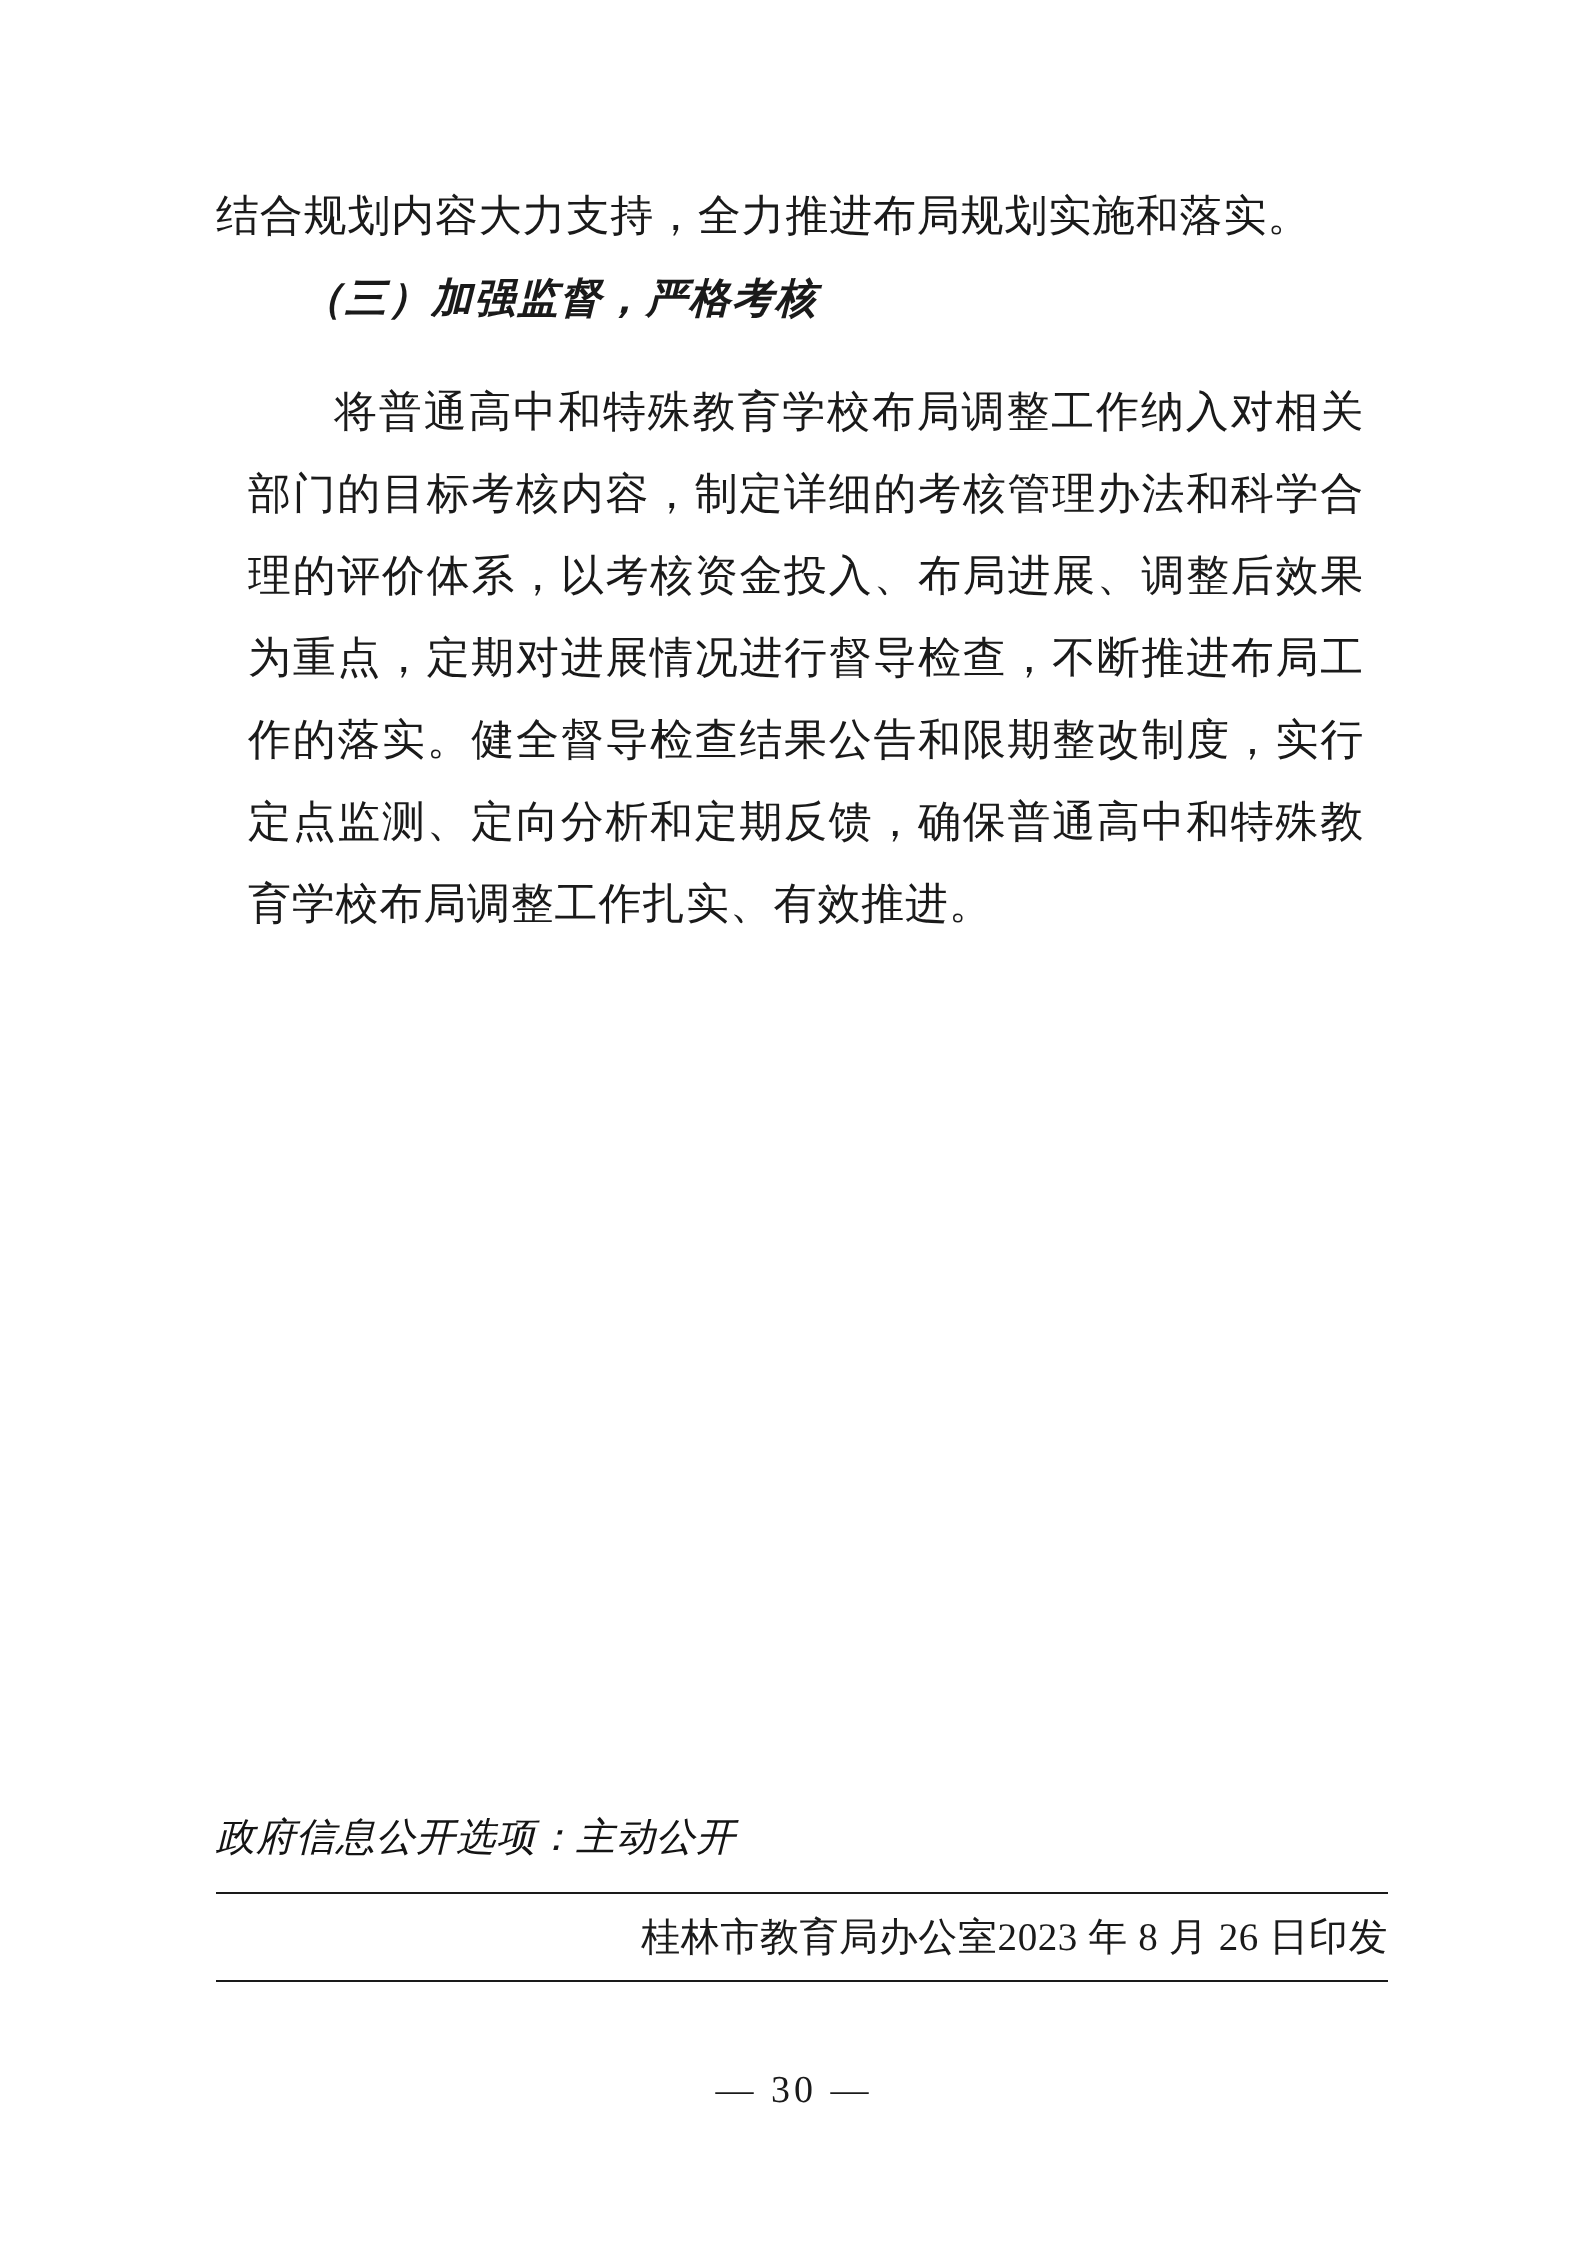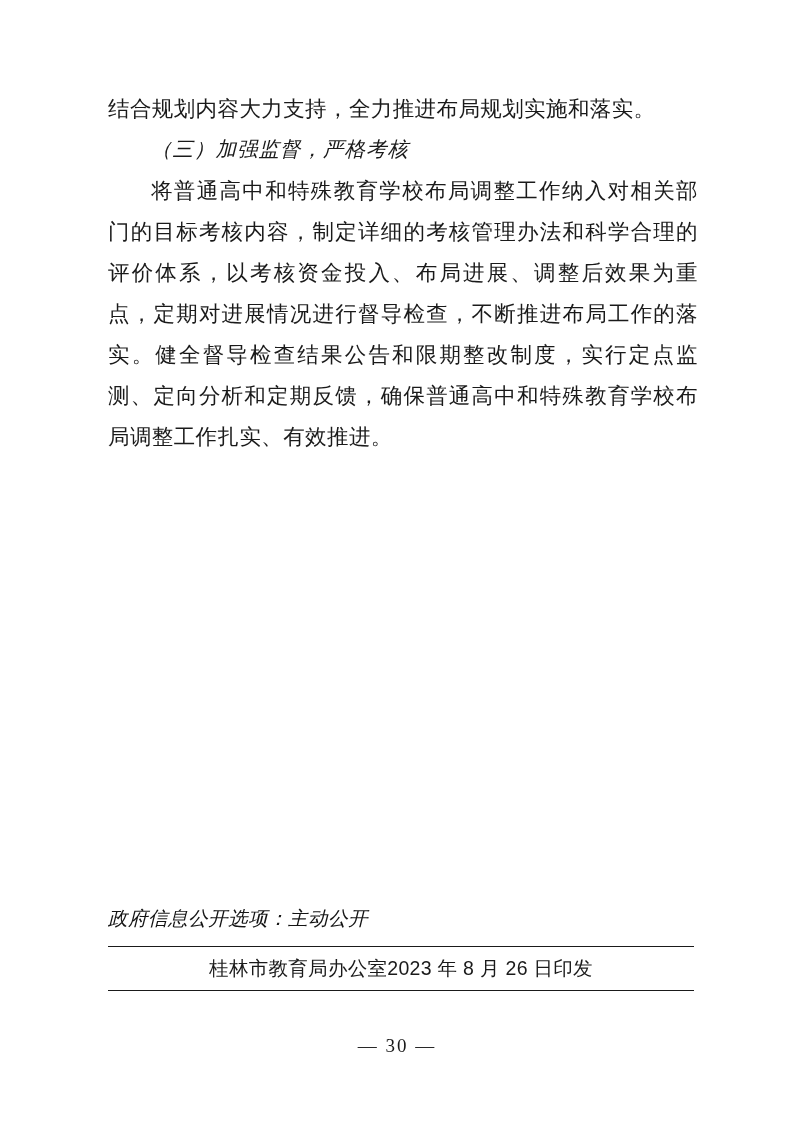--- a/index.html
+++ b/index.html
@@ -29,27 +29,27 @@
     line-height: 41px;
     letter-spacing: 0.4px;
     text-align: justify;
     text-justify: inter-ideograph;
   }
   .para {
     margin: 0;
     text-indent: 0;
   }
   .para-indent {
-    margin: 0;
+    margin: 16px;
     text-indent: 43px;
   }
   .heading {
     margin: 0;
     text-indent: 43px;
-    font-weight: normal;
+    font-weight: bold;
     font-style: italic;
     font-family: "DejaVu Sans", "Liberation Sans", sans-serif;
     letter-spacing: 1px;
     font-size: 20.5px;
   }
   .footer-area {
     position: absolute;
     left: 108px;
     right: 100px;
     top: 905px;
@@ -63,24 +63,24 @@
     font-style: italic;
   }
   .rule {
     border: none;
     border-top: 1.3px solid #1a1a1a;
     margin: 0 0 8px 0;
     height: 0;
   }
   .footer-row {
     display: flex;
-    justify-content: center;
+    justify-content: flex-end;
     align-items: baseline;
     font-size: 19.5px;
-    font-family: Liberation Sans, sans-serif;
+    font-family: Liberation Serif, serif;
     letter-spacing: 0.3px;
   }
   .footer-row .issuer {
     white-space: nowrap;
   }
   .footer-row .issued-date {
     white-space: nowrap;
   }
   .rule-bottom {
     border: none;

